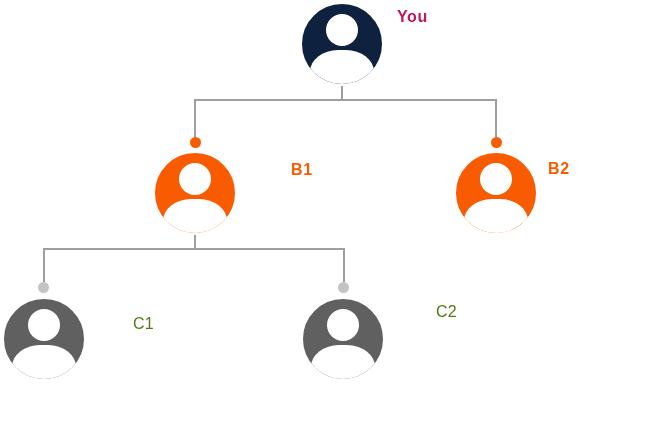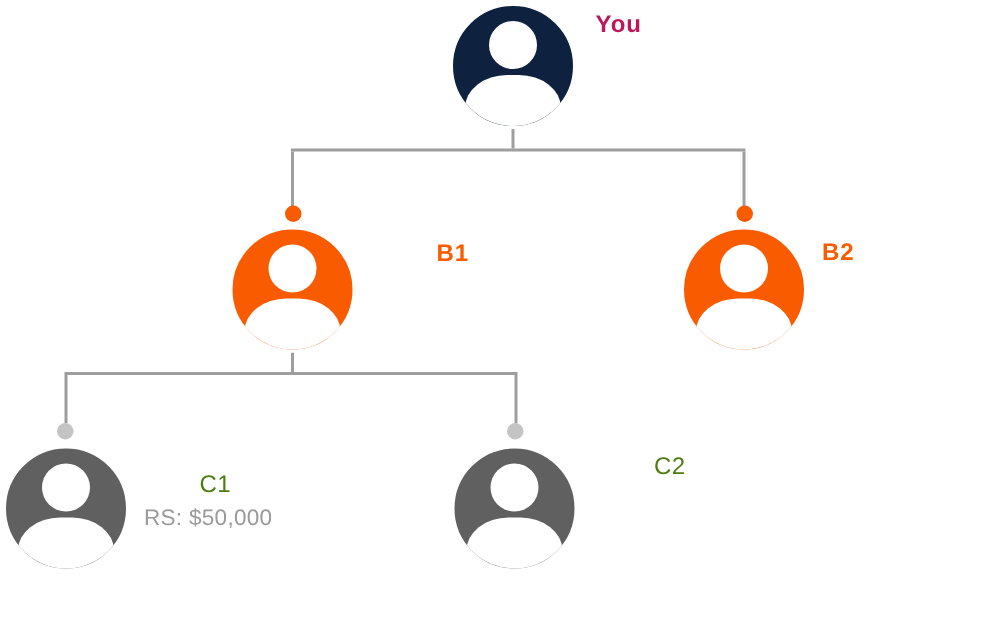--- a/index.html
+++ b/index.html
@@ -119,17 +119,16 @@
   <div class="avatar gray" style="left:301px; top:297px;">
     <span class="person-head"></span>
     <span class="person-body"></span>
   </div>
 
   <div class="node-label navy" style="left:397px; top:8px;">You</div>
   <div class="node-label orange" style="left:247px; top:161px;margin-left:44px;">B1</div>
   <div class="node-label orange" style="left:548px; top:160px;">B2</div>
 
   <div class="node-label gray" style="left:97px;  top:315px;">C1</div>
-  <div class="sub-label" style="left:96px;  top:337px;">RS: $50,000</div>
 
   <div class="node-label gray" style="left:400px; top:303px;">C2</div>
 
 </div>
 
 </body></html>

